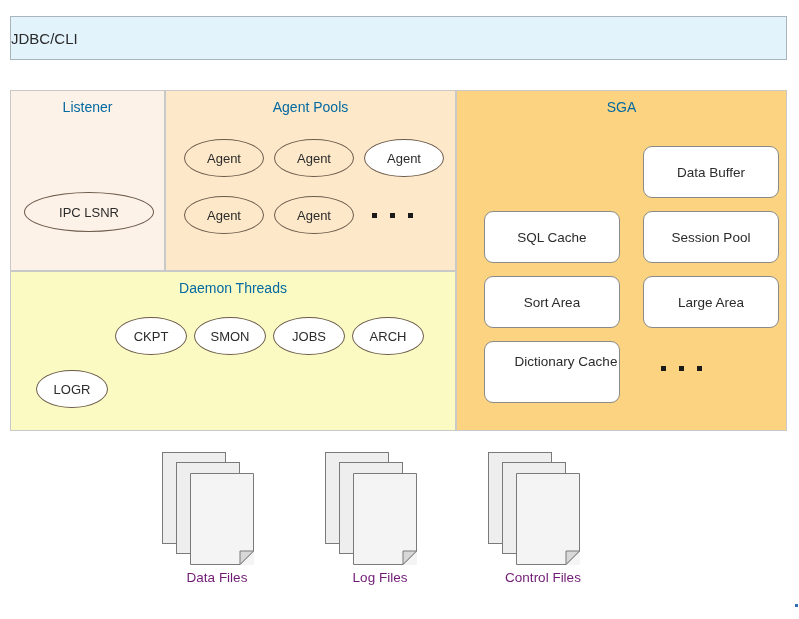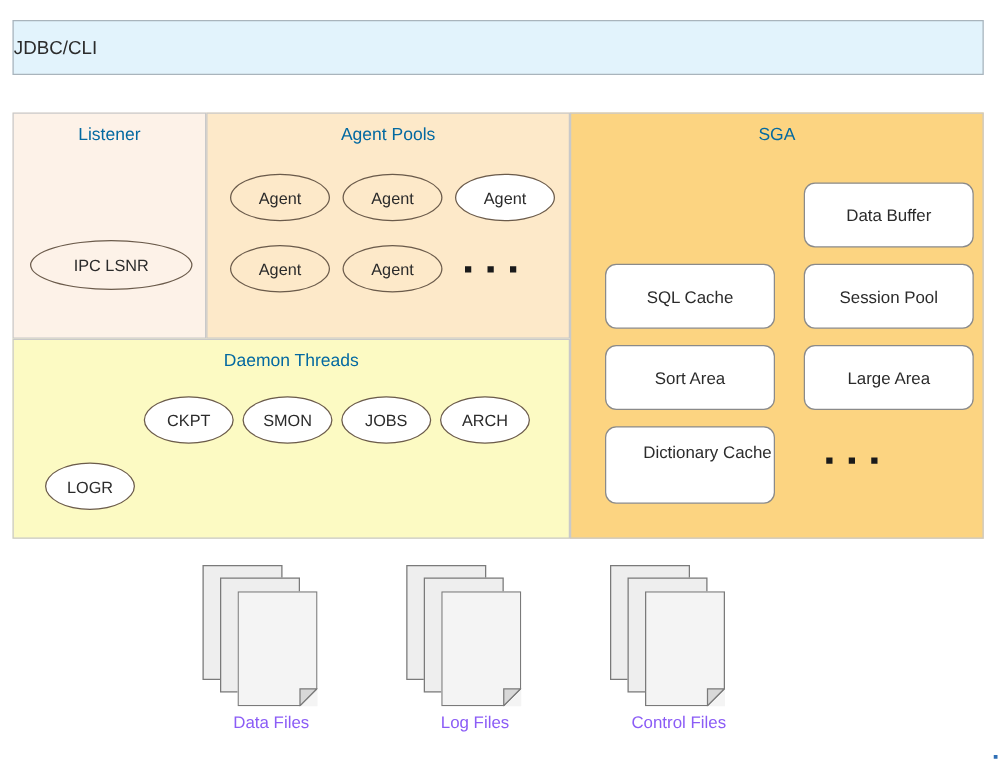--- a/index.html
+++ b/index.html
@@ -151,21 +151,21 @@
     padding: 0;
   }
   .page.p3 svg { display: block; }
   .stack-label {
     position: absolute;
     top: 118px;
     left: 0;
     width: 110px;
     text-align: center;
     font-size: 13.5px;
-    color: #8b5cf6;
+    color: #701a75;
     white-space: nowrap;
   }
 
   #corner-dot {
     position: absolute;
     left: 795px;
     top: 604px;
     width: 3px;
     height: 3px;
     background: #2f6fb5;

